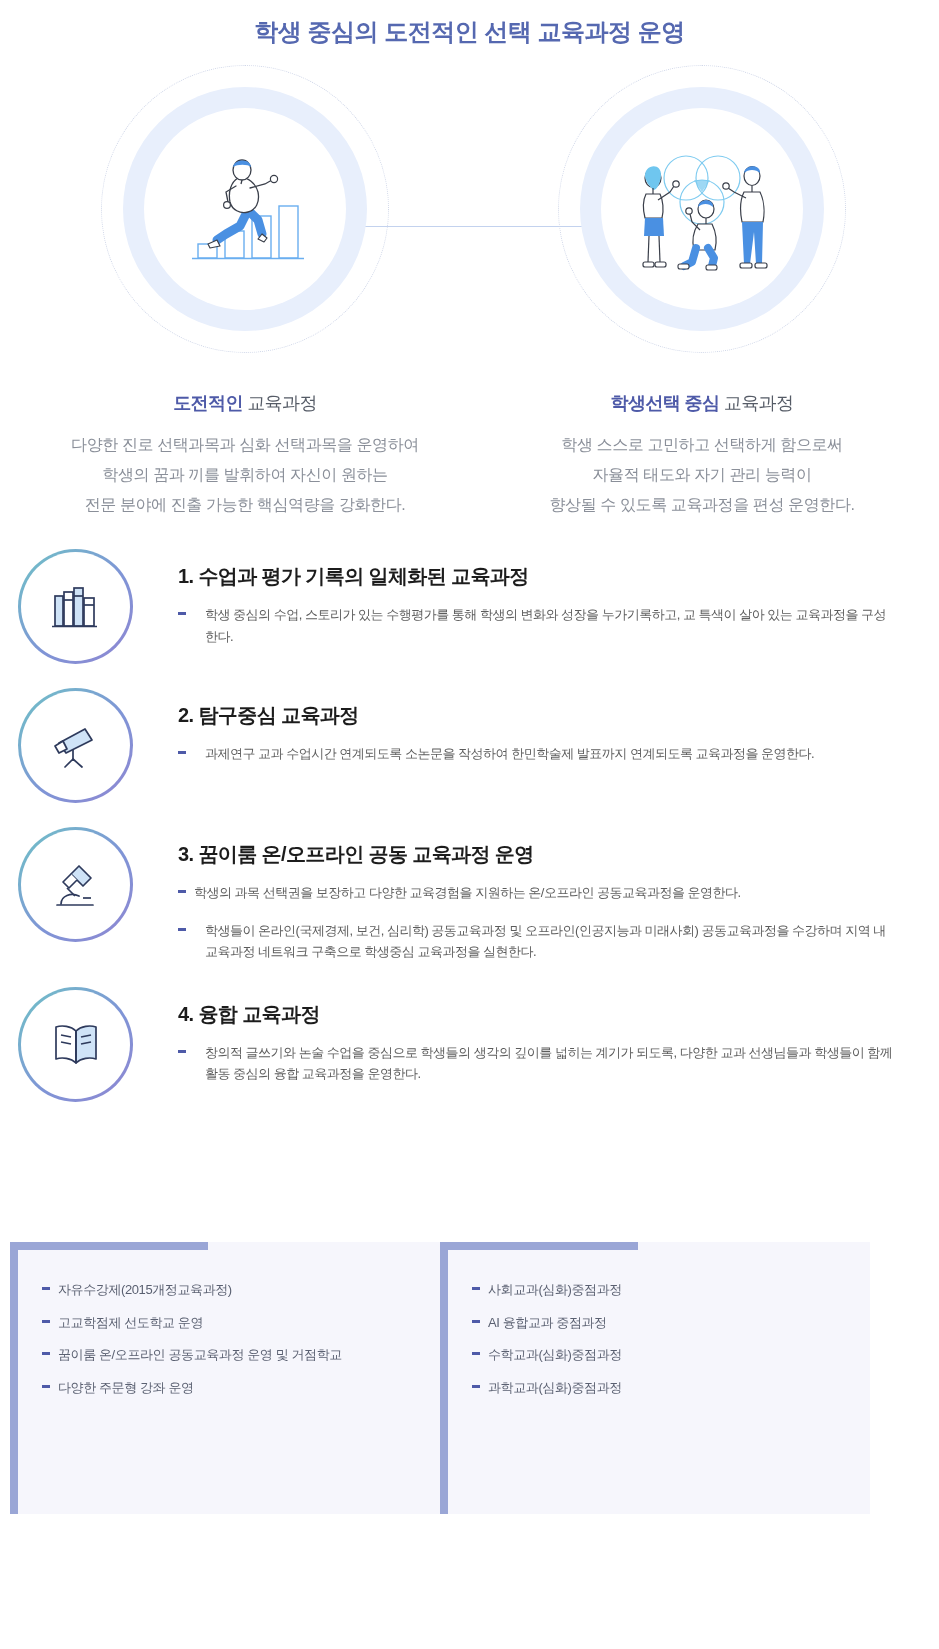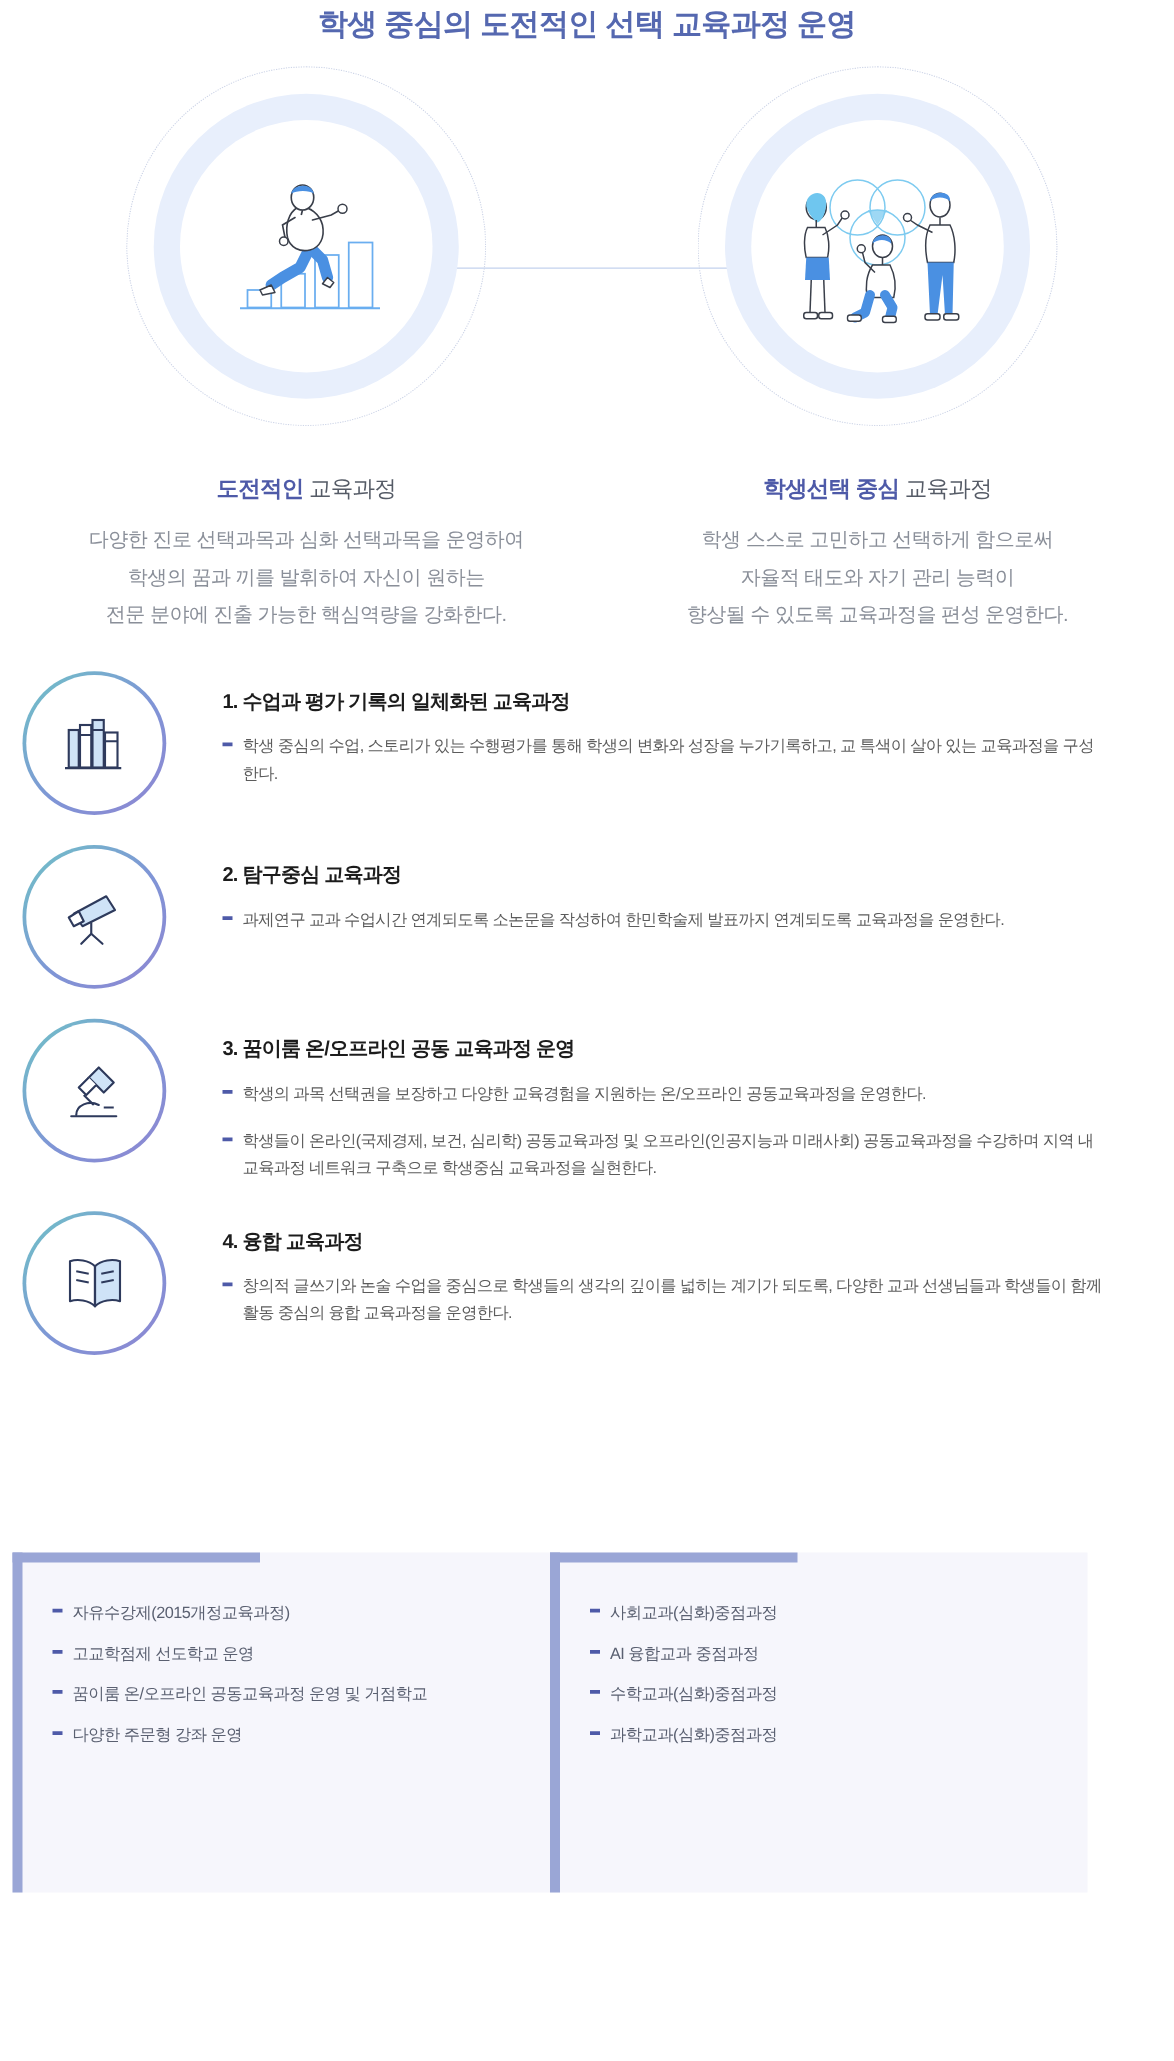--- a/index.html
+++ b/index.html
@@ -13,21 +13,21 @@
     overflow: hidden;
   }
 
   
   .page-title {
     text-align: center;
     font-size: 24px;
     font-weight: bold;
     color: #5568b0;
     letter-spacing: -0.5px;
-    padding-top: 4px;
+    padding-top: 16px;
     line-height: 1.3;
   }
 
   
   .hero {
     position: relative;
     height: 460px;
     margin-top: 18px;
   }
 
@@ -153,32 +153,32 @@
   .feature-icon svg {
     position: relative;
     z-index: 2;
   }
   .feature-body {
     flex: 1;
     padding-left: 45px;
     padding-top: 14px;
   }
   .feature-title {
-    font-size: 16px;
+    font-size: 20px;
     font-weight: bold;
     color: #1c1c1c;
     letter-spacing: -0.6px;
     margin-bottom: 14px;
   }
   .feature-point {
     display: flex;
     align-items: flex-start;
     margin-bottom: 16px;
   }
-  .feature-point:last-child { margin-bottom: 0; }
+  .feature-point:last-child { margin-bottom: 0; gap: 11px; }
   .dash {
     flex: 0 0 auto;
     width: 8px;
     height: 3px;
     background: #4e5aa8;
     margin-top: 8px;
     margin-right: 8px;
   }
   .feature-point-text {
     font-size: 13px;

